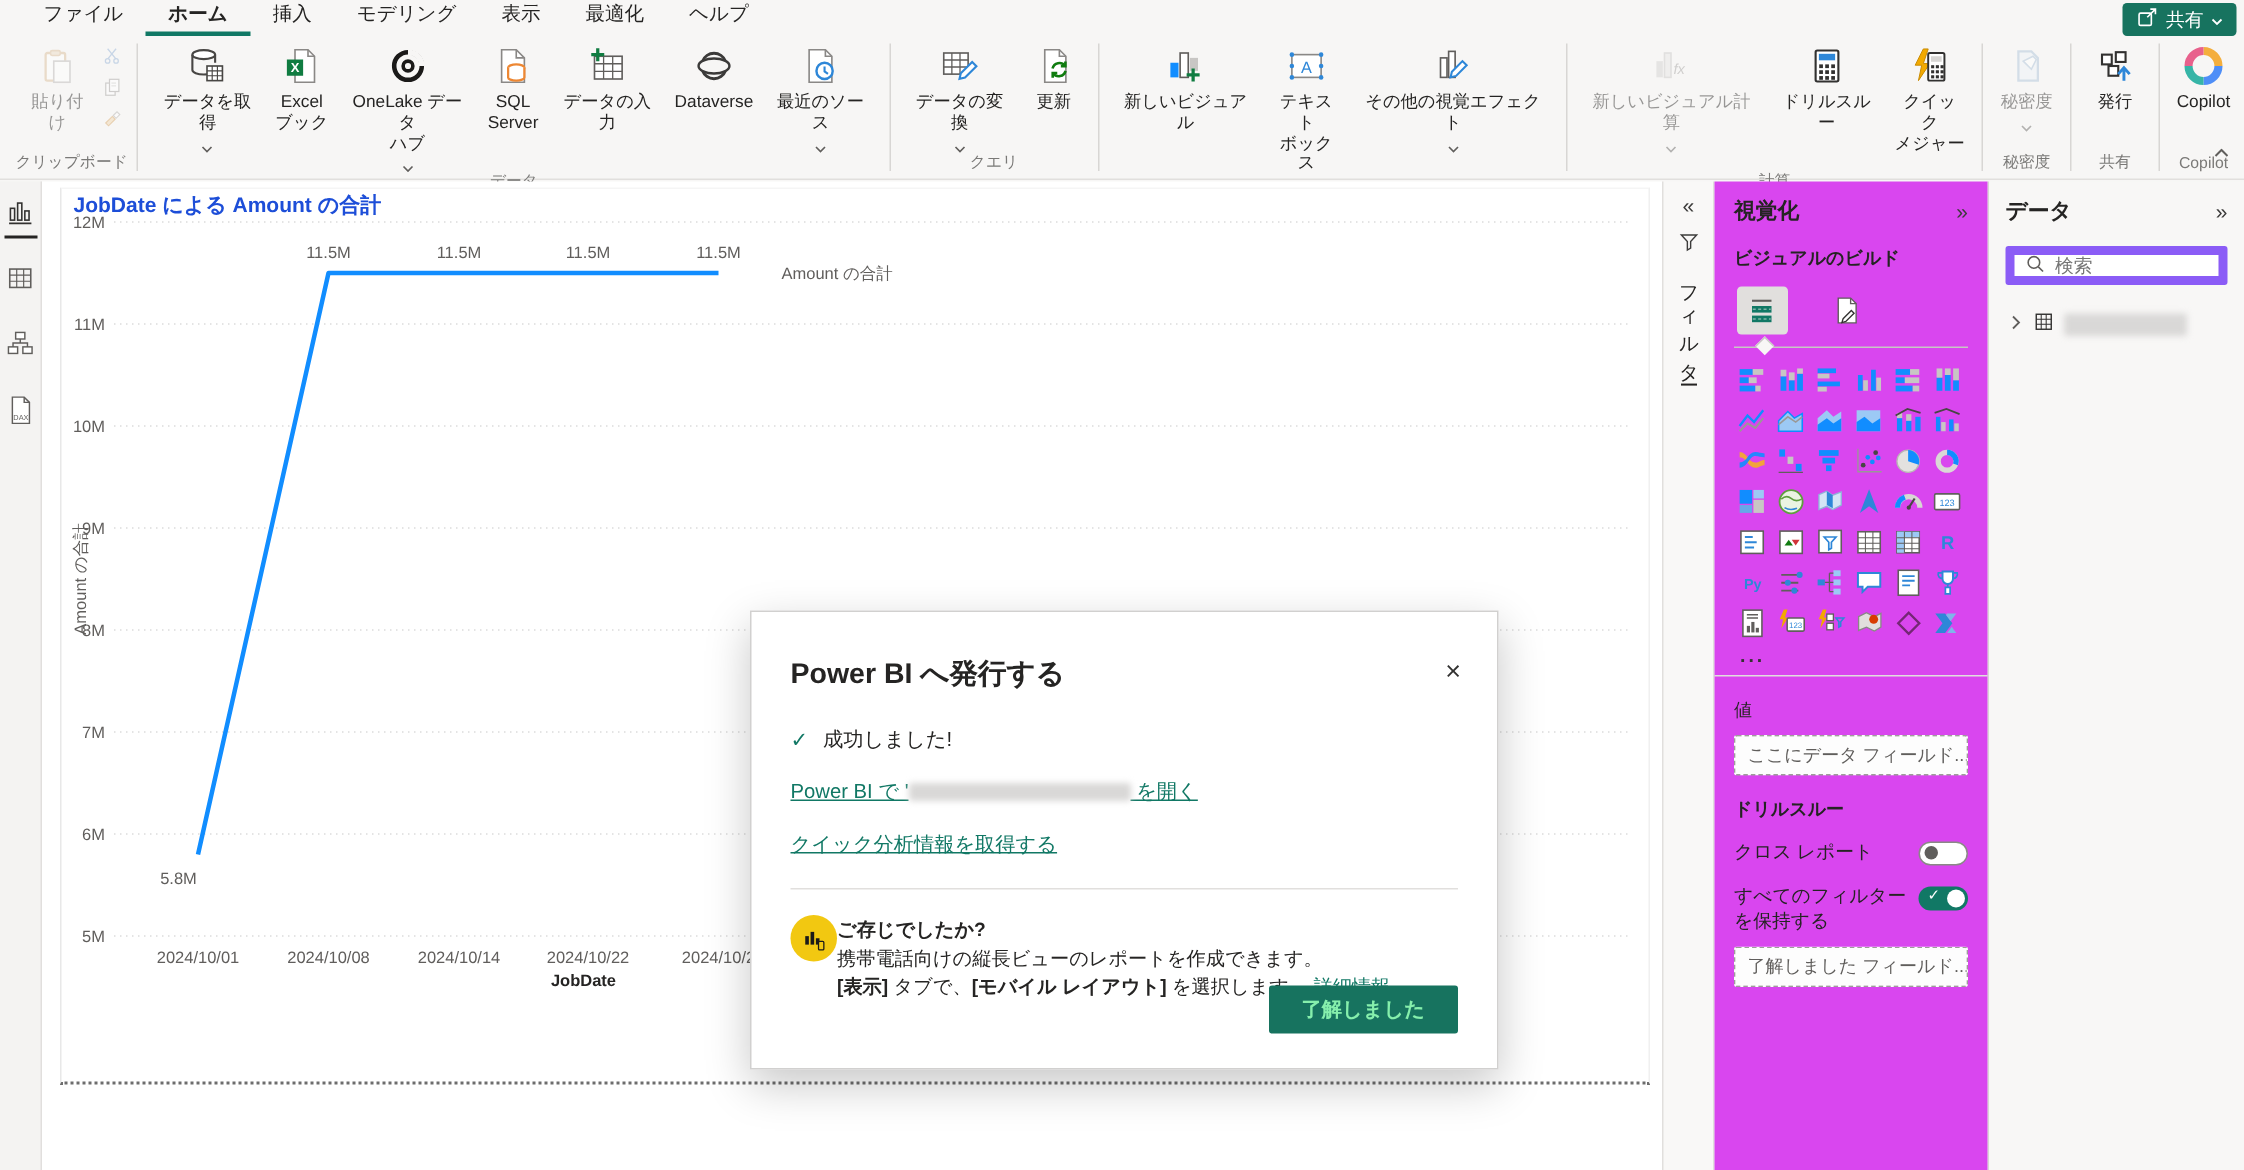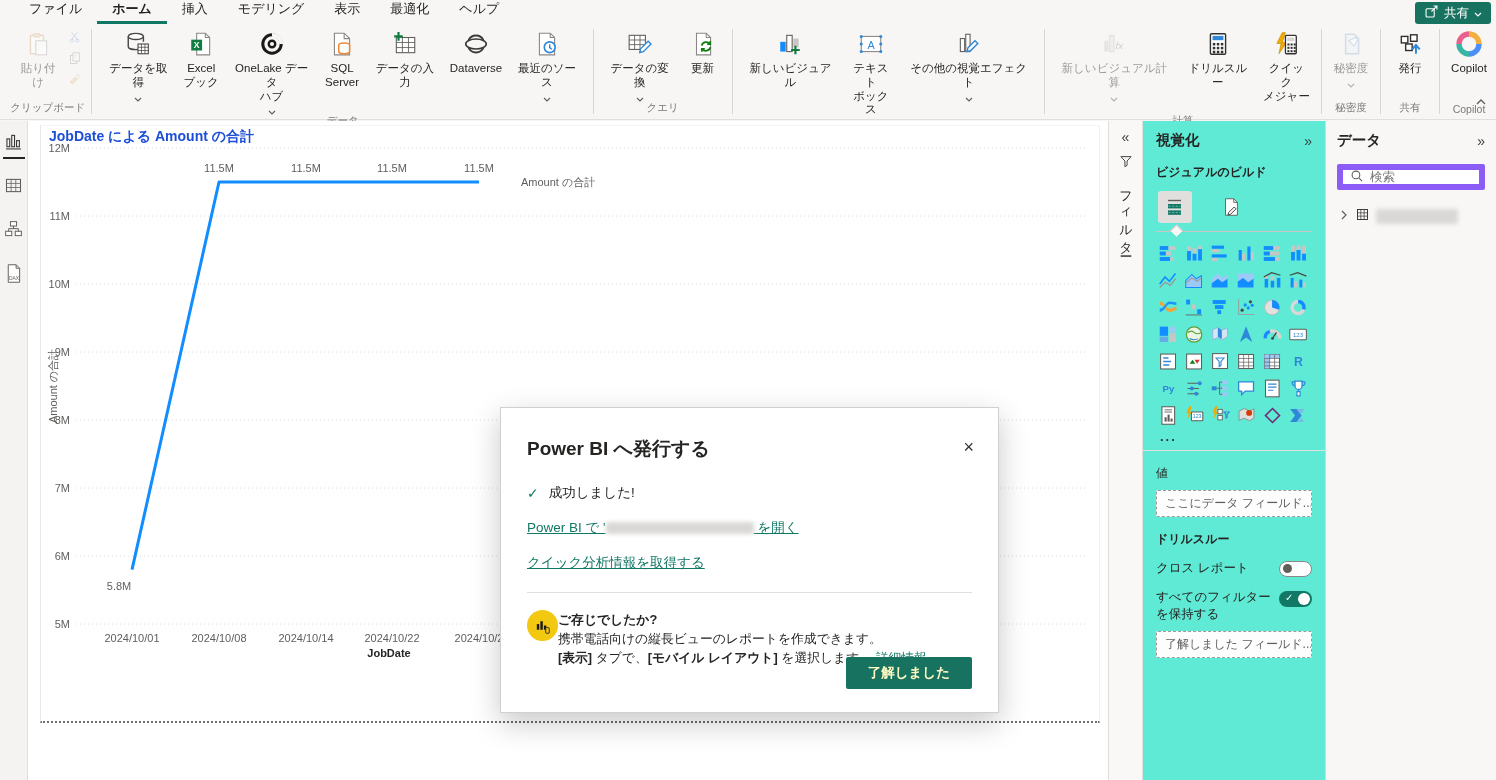--- a/index.html
+++ b/index.html
@@ -40,21 +40,21 @@
   #chart-title { position:absolute; left:8px; top:2px; font-size:14px; font-weight:700; color:#1d4ed8; }
   #chart-svg { position:absolute; left:0; top:0; }
   .tick { font-size:11px; fill:#605e5c; }
 
   
   #filterstrip { width:35px; background:#f9f8f7; border-left:1px solid #e1dfdd; border-right:1px solid #e1dfdd; display:flex; flex-direction:column; align-items:center; padding-top:9px; }
   .vtext { writing-mode:vertical-rl; font-size:13px; color:#252423; letter-spacing:2px; margin-top:10px; }
   .pane-chev { font-size:14px; color:#3d3c3b; line-height:1; }
 
   
-  #vizpane { width:182px; background:#5eead4; padding:10px 13px 0; position:relative; }
+  #vizpane { width:182px; background:#d946ef; padding:10px 13px 0; position:relative; }
   .pane-header { display:flex; justify-content:space-between; align-items:center; }
   .pane-title { font-size:14.5px; font-weight:bold; }
   .sec-label { font-size:12px; font-weight:bold; margin-top:14px; }
   #viz-tabs { display:flex; gap:22px; margin-top:10px; padding-left:2px; }
   .viztab { width:34px; height:32px; display:flex; align-items:center; justify-content:center; border-radius:3px; }
   .viztab.selected { background:#e1dfdd; }
   #viz-tab-divider { border-bottom:1px solid #c8c6c4; margin-top:8px; position:relative; }
   #viz-tab-divider::before { content:""; position:absolute; left:16px; top:-5px; width:8px; height:8px; background:#f8f7f6; border-top:1px solid #c8c6c4; border-left:1px solid #c8c6c4; transform:rotate(45deg); }
   #viz-grid { display:grid; grid-template-columns:repeat(6,25px); gap:3px 1px; margin-top:9px; }
   .vicon { width:24px; height:24px; display:flex; align-items:center; justify-content:center; border-radius:2px; }
@@ -83,21 +83,21 @@
   #dlg-success { margin-top:22px; font-size:13.5px; display:flex; align-items:center; gap:10px; }
   #dlg-success .chk { color:#117865; font-size:14px; }
   .dlg-link { display:block; margin-top:17px; font-size:13.5px; color:#117865; text-decoration:underline; }
   #dlg-divider { border-bottom:1px solid #e1dfdd; margin-top:20px; }
   #dlg-tip { display:flex; gap:0; margin-top:17px; }
   #tip-icon { width:31px; height:31px; border-radius:50%; background:#F2C811; flex:none; display:flex; align-items:center; justify-content:center; }
   #tip-body { font-size:12.8px; line-height:1.5; }
   #tip-title { font-weight:bold; }
   .tip-b { font-weight:bold; }
   #tip-link { color:#117865; text-decoration:underline; }
-  #dlg-ok { position:absolute; right:26px; bottom:23px; background:#17735F; color:#fef9c3; font-weight:bold; font-size:13.5px; border:none; border-radius:2px; padding:7px 22px; font-family:inherit; }
+  #dlg-ok { position:absolute; right:26px; bottom:23px; background:#17735F; color:#86efac; font-weight:bold; font-size:13.5px; border:none; border-radius:2px; padding:7px 22px; font-family:inherit; }
 </style>
 </head>
 <body>
 
 <div id="root">
 
   <div id="menubar">
       <div class="mtab">ファイル</div>
       <div class="mtab active">ホーム</div>
       <div class="mtab">挿入</div>

